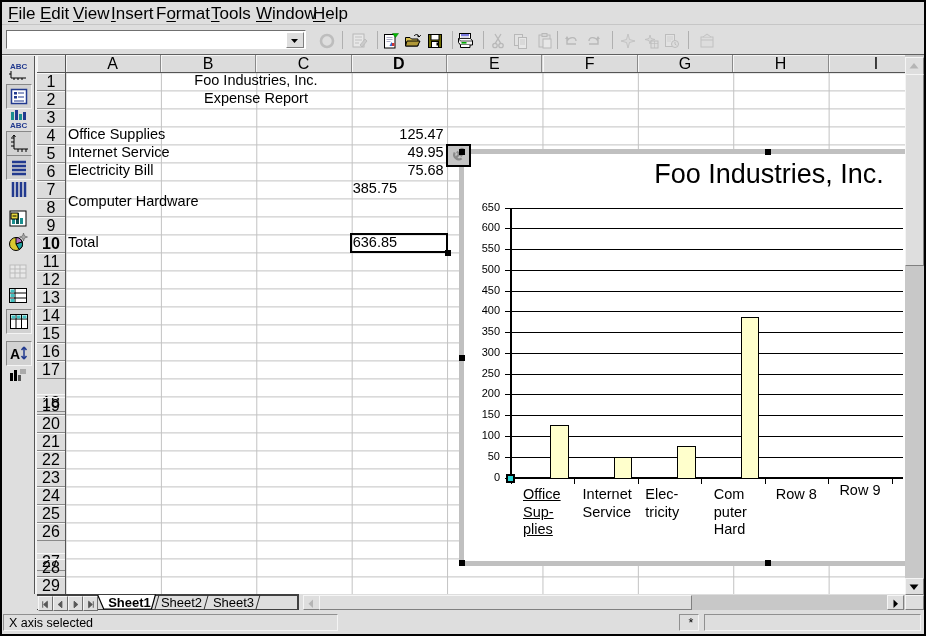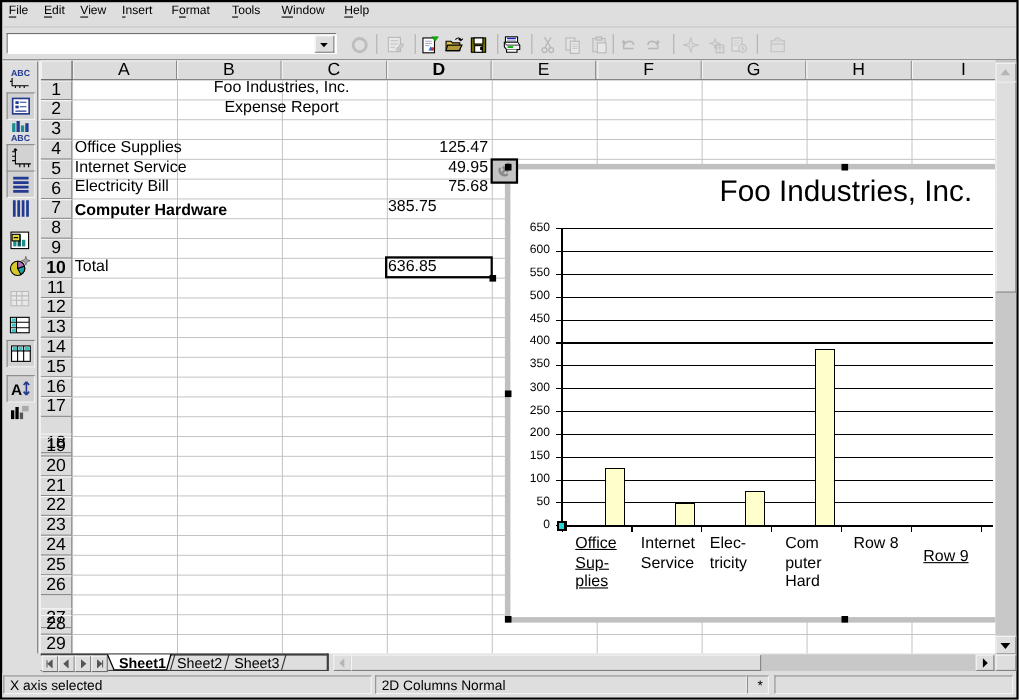--- a/index.html
+++ b/index.html
@@ -1,18 +1,18 @@
 <!DOCTYPE html>
 <html><head><meta charset="utf-8"><style>
 html,body{margin:0;padding:0;}
 body{width:926px;height:636px;background:#000;position:relative;overflow:hidden;font-family:"Liberation Sans",sans-serif;-webkit-font-smoothing:antialiased;}
 #win{position:absolute;left:2px;top:2px;width:921.5px;height:632px;background:#dedede;overflow:hidden;}
 .abs{position:absolute;}
 u{text-decoration:underline;text-underline-offset:2px;}
-#menu span{position:absolute;top:2px;font-size:11px;}
+#menu span{position:absolute;top:2px;font-size:17px;}
 .tsep{position:absolute;top:29px;width:1px;height:18px;background:#b0b0b0;}
 .sbtn{position:absolute;width:24px;height:23px;}
 .sbtn.on{background:#d2d2d2;border:1px solid;border-color:#888 #f4f4f4 #f4f4f4 #888;}
 .hdr{background:#dcdcdc;position:absolute;font-size:13px;}
 .ch{position:absolute;top:0;height:17px;line-height:18px;border-right:1px solid #8a8a8a;text-align:center;box-shadow:inset 0 1px 0 #f6f6f6,inset 1px 0 0 #f6f6f6;}
 .rh{position:absolute;left:0;width:28px;height:17px;line-height:18px;border-bottom:1px solid #8a8a8a;text-align:center;box-shadow:inset 0 1px 0 #f6f6f6;}
 .cell{position:absolute;font-size:14.5px;height:18px;line-height:15.5px;white-space:nowrap;}
 .thumb,.sbtn3{background:#dedede;border:1px solid;border-color:#f5f5f5 #808080 #808080 #f5f5f5;position:absolute;}
 .pane{position:absolute;top:2px;height:15px;line-height:16px;background:#dedede;border:1px solid;border-color:#909090 #f4f4f4 #f4f4f4 #909090;padding-left:5px;font-size:12.5px;}
 .ylab{position:absolute;font-size:11px;text-align:right;width:40px;}
@@ -238,21 +238,21 @@
 <div class="abs" style="left:0;top:0;width:28px;height:17px;background:#dcdcdc;border-right:1px solid #555;border-bottom:1px solid #555;box-shadow:inset 0 1px 0 #f6f6f6,inset 1px 0 0 #f6f6f6;"></div>
 <div class="abs" style="left:29px;top:18px;width:839px;height:521px;background:#fff;background-image:linear-gradient(to right,#c2c2c2 1px,transparent 1px),linear-gradient(to bottom,#c2c2c2 1px,transparent 1px);background-size:95.4px 100%,100% 18px;background-position:94.9px 0,0 17.4px;"></div>
 <div class="cell" style="left:119px;top:17.5px;width:200px;text-align:center;">Foo Industries, Inc.</div>
 <div class="cell" style="left:119px;top:35.5px;width:200px;text-align:center;">Expense Report</div>
 <div class="cell" style="left:31px;top:71.5px;">Office Supplies</div>
 <div class="cell" style="left:315.7px;top:71.5px;width:91.0px;text-align:right;">125.47</div>
 <div class="cell" style="left:31px;top:89.5px;">Internet Service</div>
 <div class="cell" style="left:315.7px;top:89.5px;width:91.0px;text-align:right;">49.95</div>
 <div class="cell" style="left:31px;top:107.5px;">Electricity Bill</div>
 <div class="cell" style="left:315.7px;top:107.5px;width:91.0px;text-align:right;">75.68</div>
-<div class="cell" style="left:31px;top:129px;font-weight:bold;">Computer Hardware</div>
+<div class="cell" style="left:31px;top:139px;">Computer Hardware</div>
 <div class="cell" style="left:315.7px;top:125.5px;width:91.0px;text-align:left;">385.75</div>
 <div class="cell" style="left:31px;top:179.5px;">Total</div>
 <div class="cell" style="left:315.7px;top:179.5px;width:91px;">636.85</div>
 <div class="abs" style="left:312.5px;top:178px;width:94px;height:15.5px;border:2px solid #000;"></div>
 <div class="abs" style="left:408px;top:195px;width:5.5px;height:5.5px;background:#000;"></div>
 <div class="abs" style="left:422px;top:94px;width:446px;height:417px;background:#c0c0c0;">
 <div class="abs" style="left:5px;top:5px;width:441px;height:407px;background:#fff;overflow:hidden;">
 <div class="abs" style="left:175px;top:5px;width:260px;text-align:center;font-size:27px;">Foo Industries, Inc.</div>
 <svg width="441" height="412" shape-rendering="crispEdges" style="position:absolute;left:0;top:0;">
             <path d="M47 324.0 H439" stroke="#000" stroke-width="1"></path>
@@ -310,21 +310,21 @@
 <div class="ylab" style="left:-4px;top:129.6px;">450</div>
 <div class="ylab" style="left:-4px;top:108.8px;">500</div>
 <div class="ylab" style="left:-4px;top:88.0px;">550</div>
 <div class="ylab" style="left:-4px;top:67.3px;">600</div>
 <div class="ylab" style="left:-4px;top:46.5px;">650</div>
 <div class="xlab" style="left:59.0px;top:332px;text-decoration:underline;">Office<br>Sup-<br>plies</div>
 <div class="xlab" style="left:118.6px;top:332px;">Internet<br>Service</div>
 <div class="xlab" style="left:181.3px;top:332px;">Elec-<br>tricity</div>
 <div class="xlab" style="left:249.8px;top:332px;">Com<br>puter<br>Hard</div>
 <div class="xlab" style="left:311.8px;top:332px;">Row 8</div>
-<div class="xlab" style="left:375.4px;top:344px;text-decoration:underline;">Row 9</div>
+<div class="xlab" style="left:375.4px;top:328px;">Row 9</div>
 </div>
 <div class="hndl" style="left:0px;top:0px;"></div>
 <div class="hndl" style="left:305.5px;top:0px;"></div>
 <div class="hndl" style="left:0px;top:206px;"></div>
 <div class="hndl" style="left:0px;top:411px;"></div>
 <div class="hndl" style="left:305.5px;top:411px;"></div>
 </div>
 <div class="abs" style="left:409px;top:89px;width:21px;height:19px;background:#c4c4c4;border:2px solid #000;"><svg width="21" height="19" viewBox="0 0 21 19">
           <g transform="rotate(40 10.5 9)" stroke="#8a8a8a" stroke-width="2.2" fill="none">
             <circle cx="10.5" cy="3.5" r="1.8"></circle>
@@ -373,16 +373,15 @@
           <path d="M9 2.5 L4.5 6.75 L9 11 Z" fill="#b5b5b5"></path>
         </svg></div>
       <div class="thumb" style="left:16px;top:0;width:371px;height:13.5px;"></div>
       <div class="sbtn3" style="left:583.5px;top:0;width:15px;height:13.5px;"><svg width="15" height="13">
           <path d="M5.5 2.5 L10 6.75 L5.5 11 Z" fill="#000"></path>
         </svg></div>
     </div>
 <div class="sbtn3" style="left:903px;top:592.5px;width:16.5px;height:13.5px;"></div>
 <div class="abs" style="left:0;top:610px;width:921px;height:22px;background:#dedede;">
       <div class="pane" style="left:1px;width:328px;">X axis selected</div>
-      <div class="pane" style="left:339px;width:331px;">2D Columns Normal</div>
       <div class="pane" style="left:677px;width:14px;text-align:center;padding-left:4px;">*</div>
       <div class="pane" style="left:702px;width:210px;"></div>
     </div>
 </div>
 </body></html>

